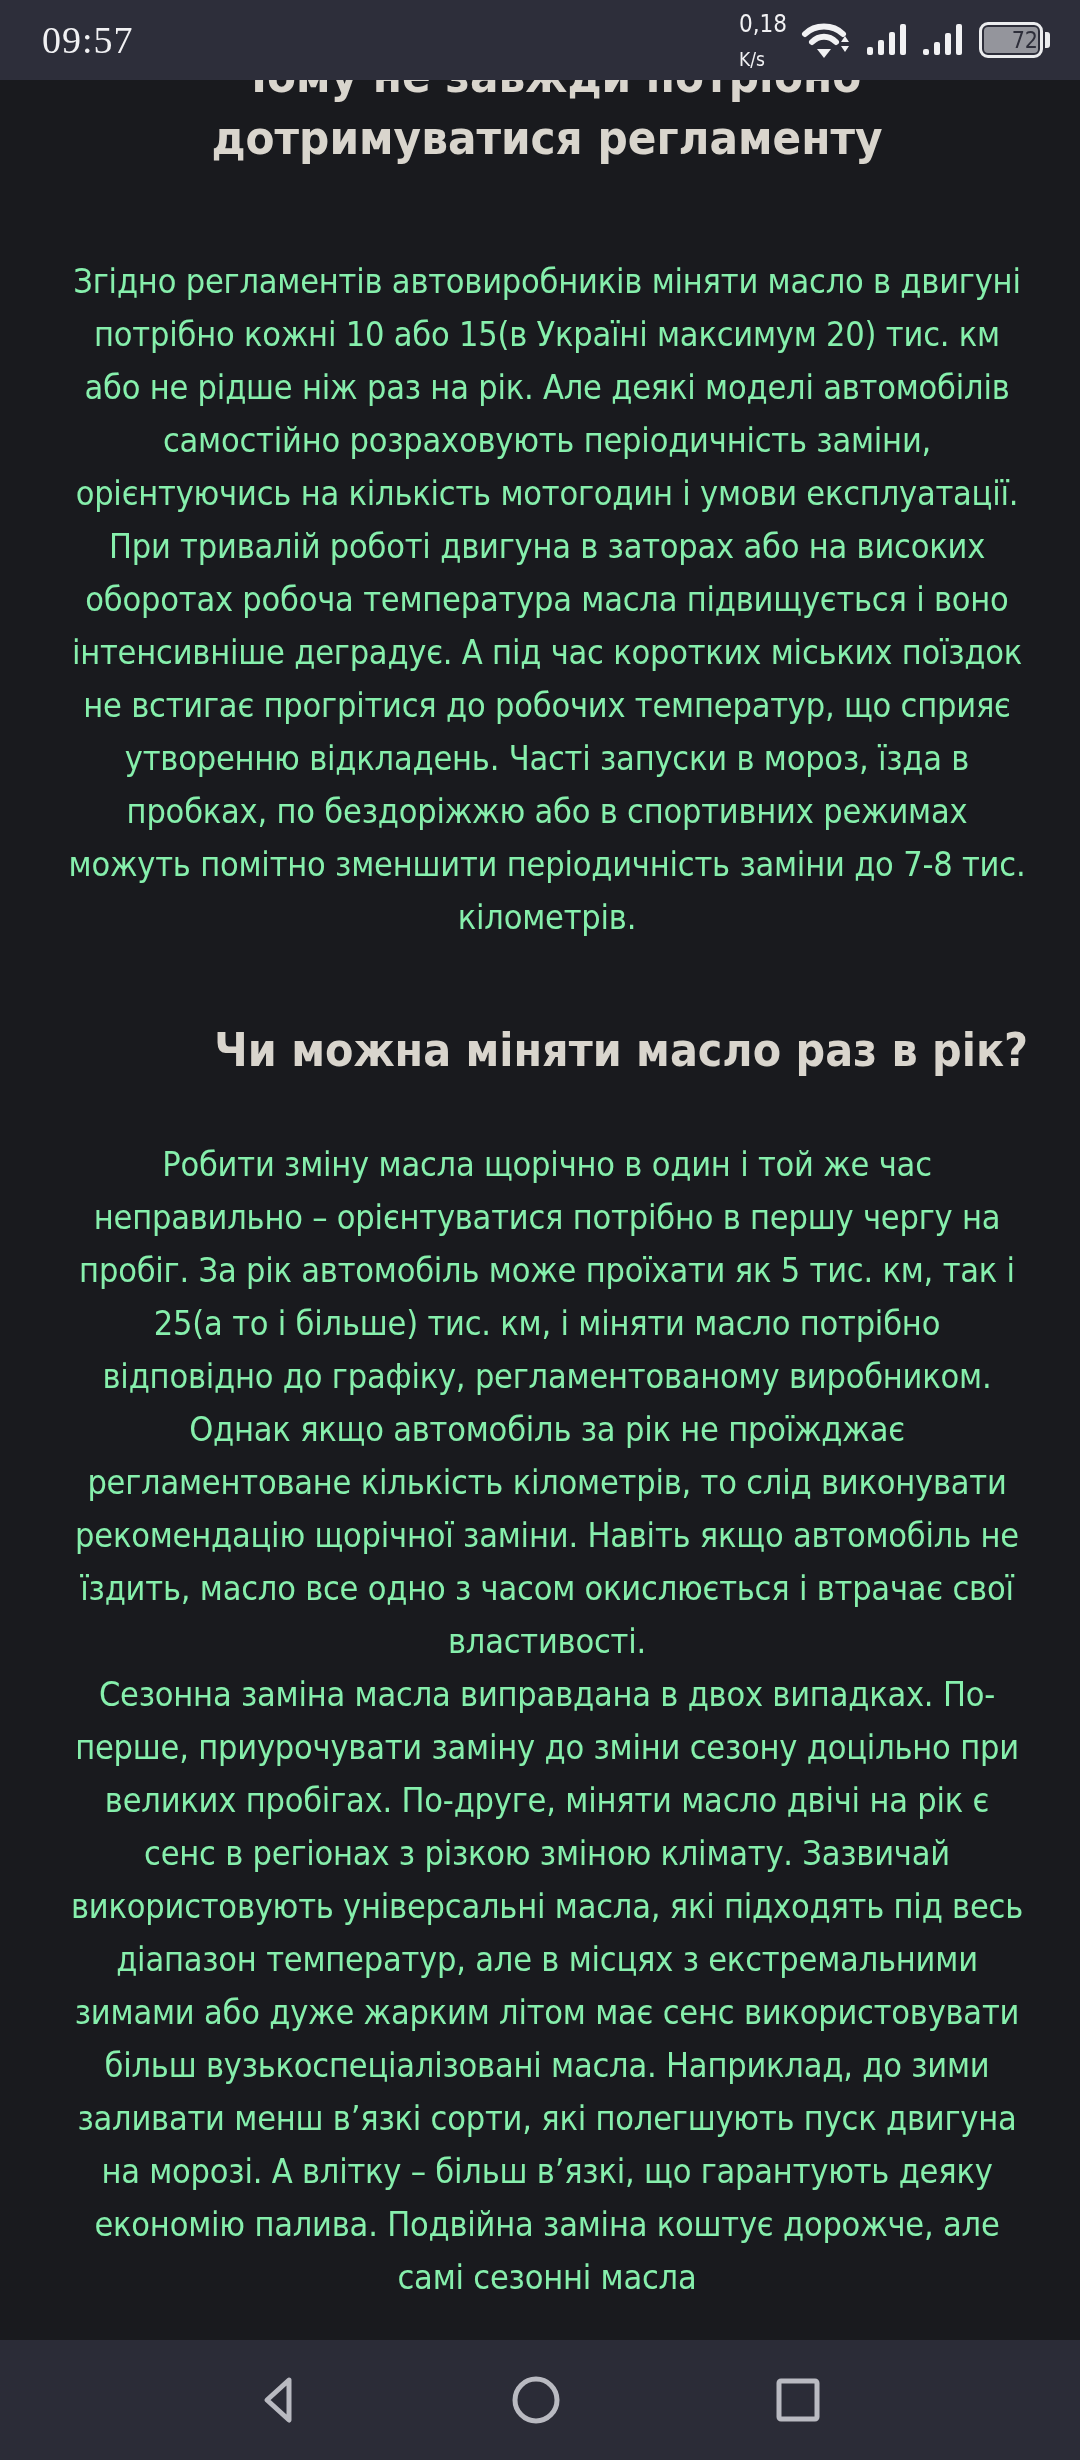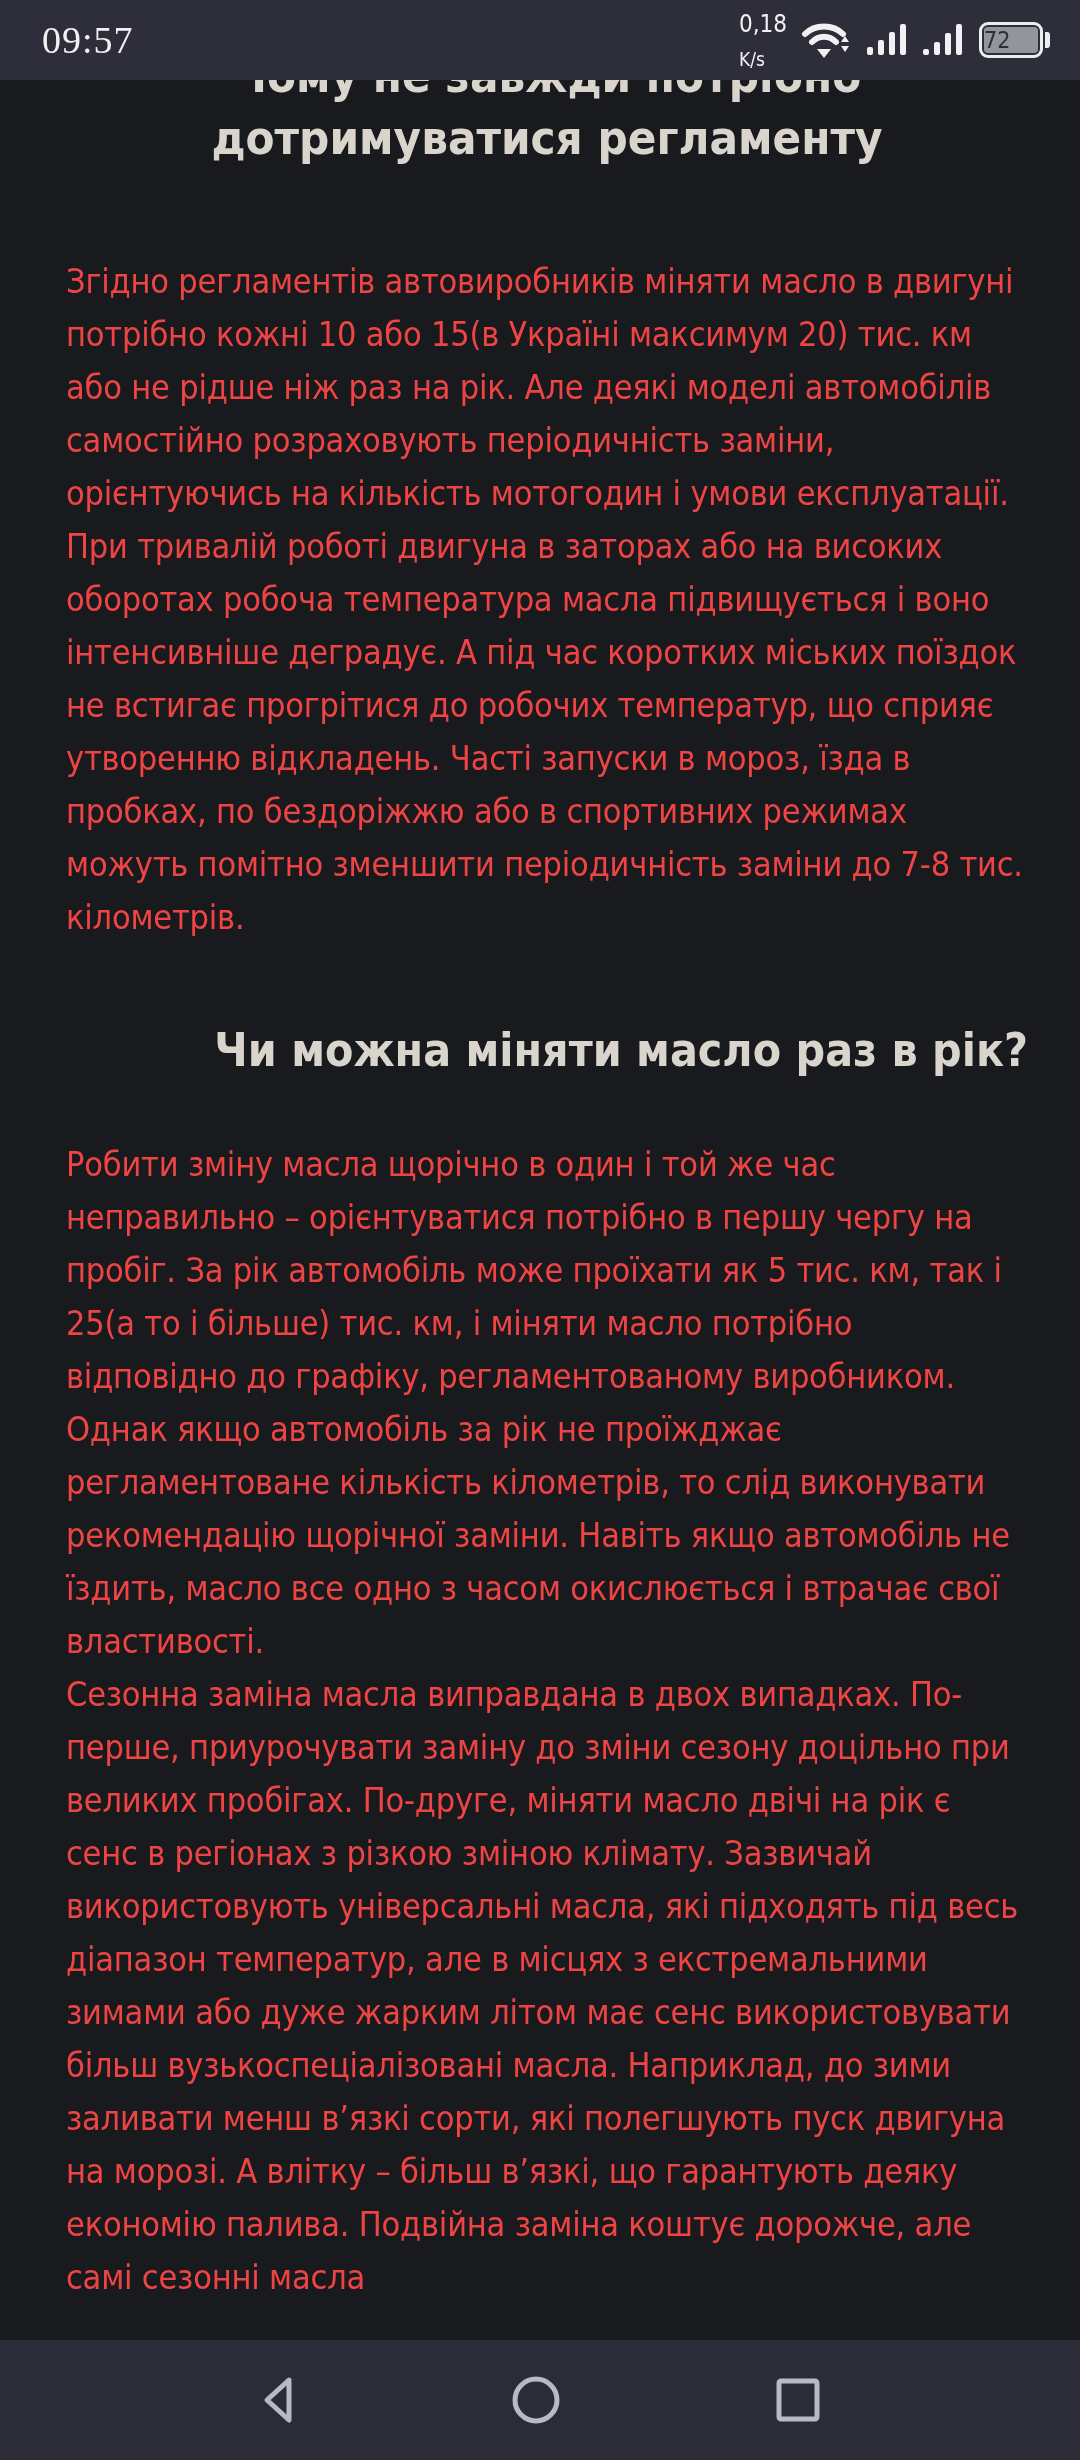--- a/index.html
+++ b/index.html
@@ -25,21 +25,21 @@
   .sb-speed .unit{font-size:19px;margin-top:14px;}
   .sb-icon{display:block;}
   .battery{
     position:relative;width:64px;height:36px;
     border:3px solid #ecedef;border-radius:9px;
     box-sizing:border-box;display:flex;align-items:center;justify-content:center;
     background:transparent;
   }
   .battery .level{
     position:absolute;inset:2px;background:#94959c;border-radius:4px;
-    display:flex;align-items:center;justify-content:flex-start;
+    display:flex;align-items:center;justify-content:flex-end;
     font-size:23px;color:#2d2e3a;font-weight:400;
   }
   .battery-tip{width:5px;height:16px;background:#ecedef;border-radius:0 3px 3px 0;margin-left:2px;}
   
   .article{
     position:absolute;top:0;left:14px;right:0;z-index:1;
     padding:45px 52px 0 52px;
     box-sizing:border-box;
   }
   .article h1{
@@ -48,22 +48,22 @@
     text-align:center;color:#d9d5cd;letter-spacing:0;
   }
   .article h2{
     margin:78px 0 60px 0;
     font-size:46px;line-height:56px;font-weight:700;
     text-align:right;color:#d9d5cd;
   }
   .article p{
     margin:0;
     font-size:34px;line-height:53px;font-weight:400;
-    color:#ef4444;letter-spacing:-0.2px;
-    text-align:left;
+    color:#86efac;letter-spacing:-0.2px;
+    text-align:center;
   }
   
   .nav-bar{
     position:absolute;bottom:0;left:0;width:1080px;height:120px;
     background:#2b2c37;z-index:20;
     display:flex;align-items:center;justify-content:center;gap:212px;
   }
   .nav-btn{background:none;border:none;padding:0;margin:0;display:flex;align-items:center;justify-content:center;cursor:pointer;}
 </style>
 </head>

